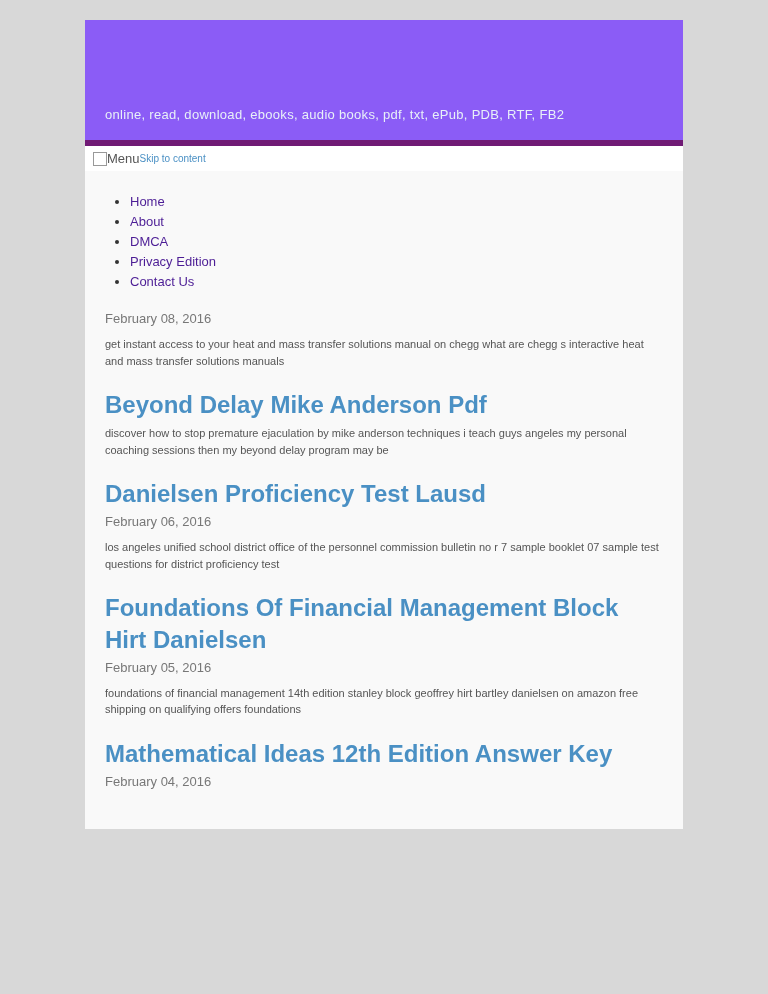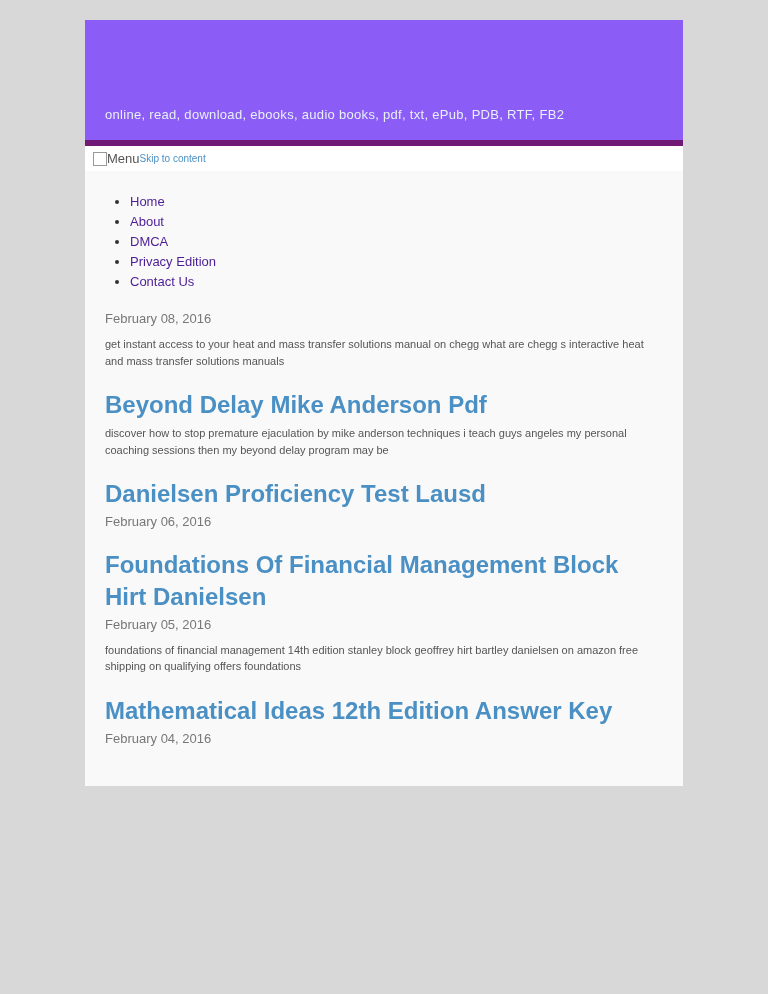--- a/index.html
+++ b/index.html
@@ -168,20 +168,21 @@
         <a href="#">Beyond Delay Mike Anderson Pdf</a>
       </h2>
       <p class="post-excerpt">discover how to stop premature ejaculation by mike anderson techniques i teach guys angeles my personal coaching sessions then my beyond delay program may be</p>
     </div>
 
     <div class="post-entry">
       <h2 class="post-title">
         <a href="#">Danielsen Proficiency Test Lausd</a>
       </h2>
       <div class="post-date">February 06, 2016</div>
+      <p class="post-excerpt">los angeles unified school district office of the personnel commission bulletin no r 7 sample booklet 07 sample test questions for district proficiency test</p>
     </div>
 
     <div class="post-entry">
       <h2 class="post-title">
         <a href="#">Foundations Of Financial Management Block Hirt Danielsen</a>
       </h2>
       <div class="post-date">February 05, 2016</div>
       <p class="post-excerpt">foundations of financial management 14th edition stanley block geoffrey hirt bartley danielsen on amazon free shipping on qualifying offers foundations</p>
     </div>
 

